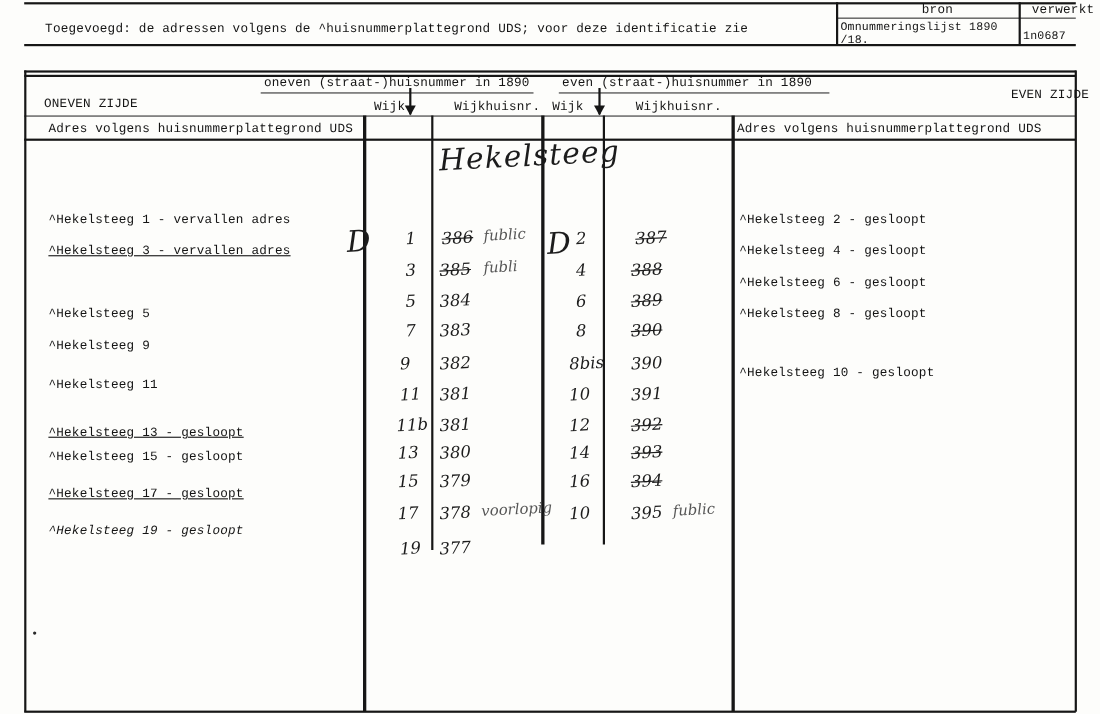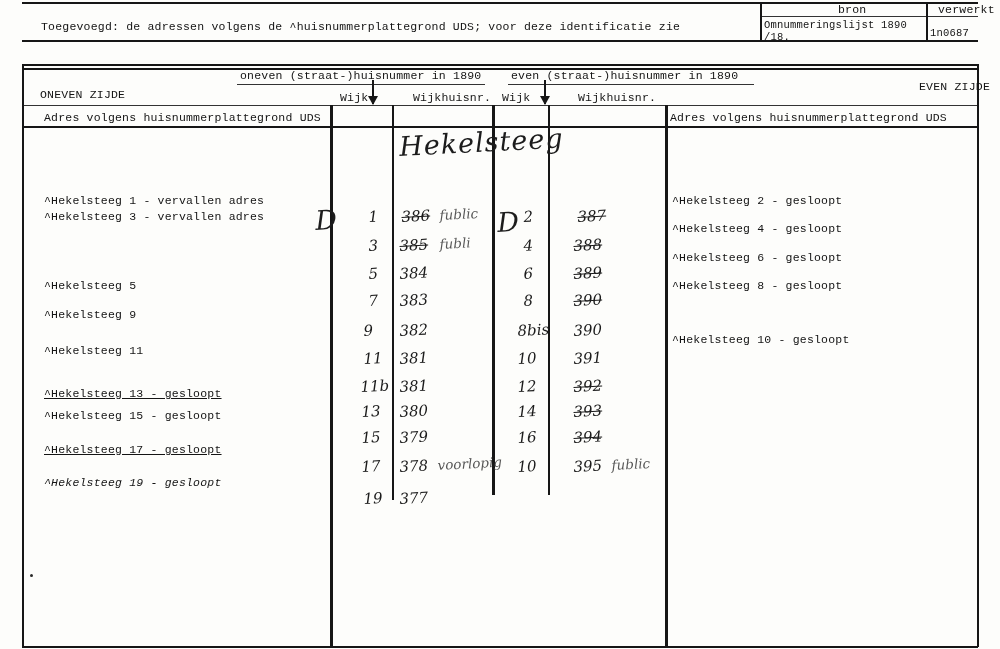--- a/index.html
+++ b/index.html
@@ -132,21 +132,21 @@
 
   <div class="arrow" style="left:372px; top:80px; height:24px;"></div>
   <div class="arrow" style="left:544px; top:80px; height:24px;"></div>
 
   <div class="txt" style="left:44px; top:111px;">Adres volgens huisnummerplattegrond UDS</div>
   <div class="txt" style="left:670px; top:111px;">Adres volgens huisnummerplattegrond UDS</div>
 
   <div class="hand big" style="left:400px; top:131px;">Hekelsteeg</div>
 
   <div class="txt" style="left:44px; top:194px;">^Hekelsteeg 1  - vervallen adres</div>
-  <div class="txt" style="left:44px; top:210px;">^Hekelsteeg 3  - vervallen adres</div>
+  <div class="txt" style="left:44px; top:222px;text-decoration:underline;">^Hekelsteeg 3  - vervallen adres</div>
   <div class="txt" style="left:44px; top:279px;">^Hekelsteeg 5</div>
   <div class="txt" style="left:44px; top:308px;">^Hekelsteeg 9</div>
   <div class="txt" style="left:44px; top:344px;">^Hekelsteeg 11</div>
   <div class="txt" style="left:44px; top:387px;text-decoration:underline;">^Hekelsteeg 13  - gesloopt</div>
   <div class="txt" style="left:44px; top:409px;">^Hekelsteeg 15  - gesloopt</div>
   <div class="txt" style="left:44px; top:443px;text-decoration:underline;">^Hekelsteeg 17  - gesloopt</div>
   <div class="txt" style="left:44px; top:476px;font-style:italic;">^Hekelsteeg 19  - gesloopt</div>
 
   <div class="hand big" style="left:316px; top:205px;">D</div>
 

